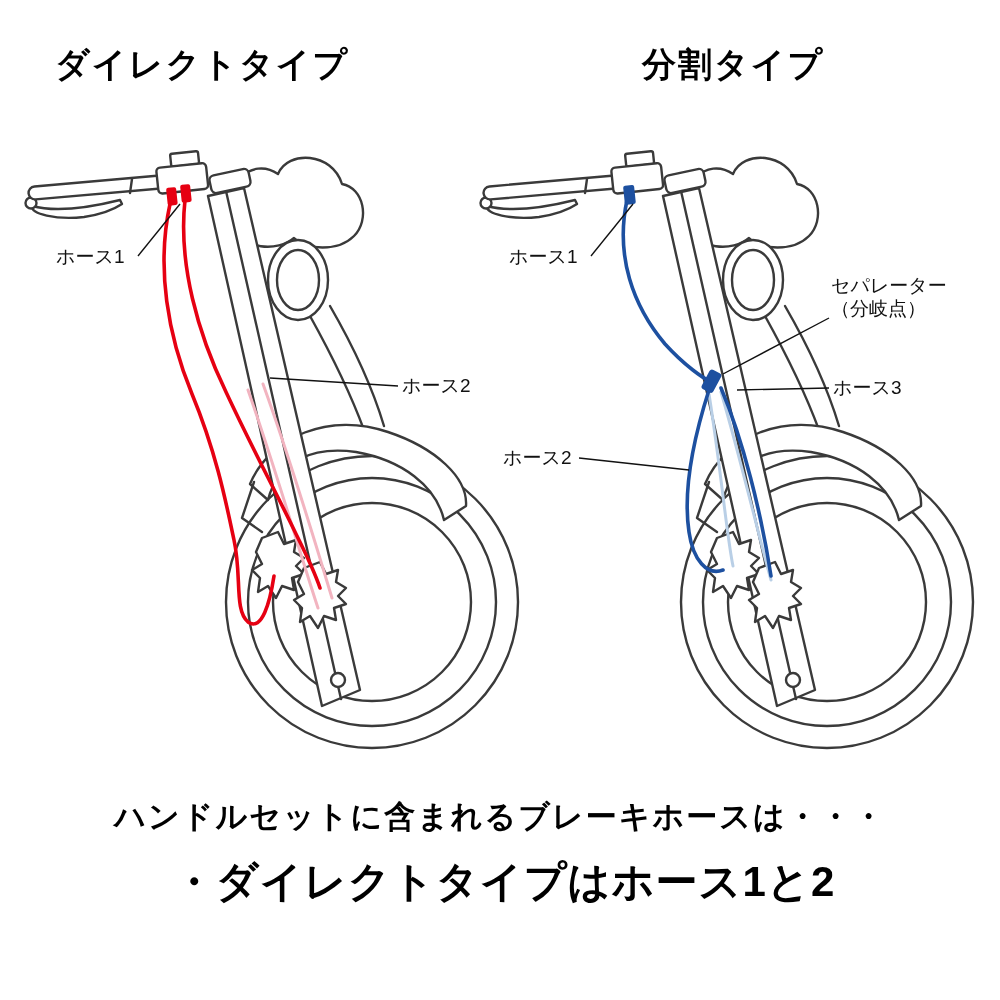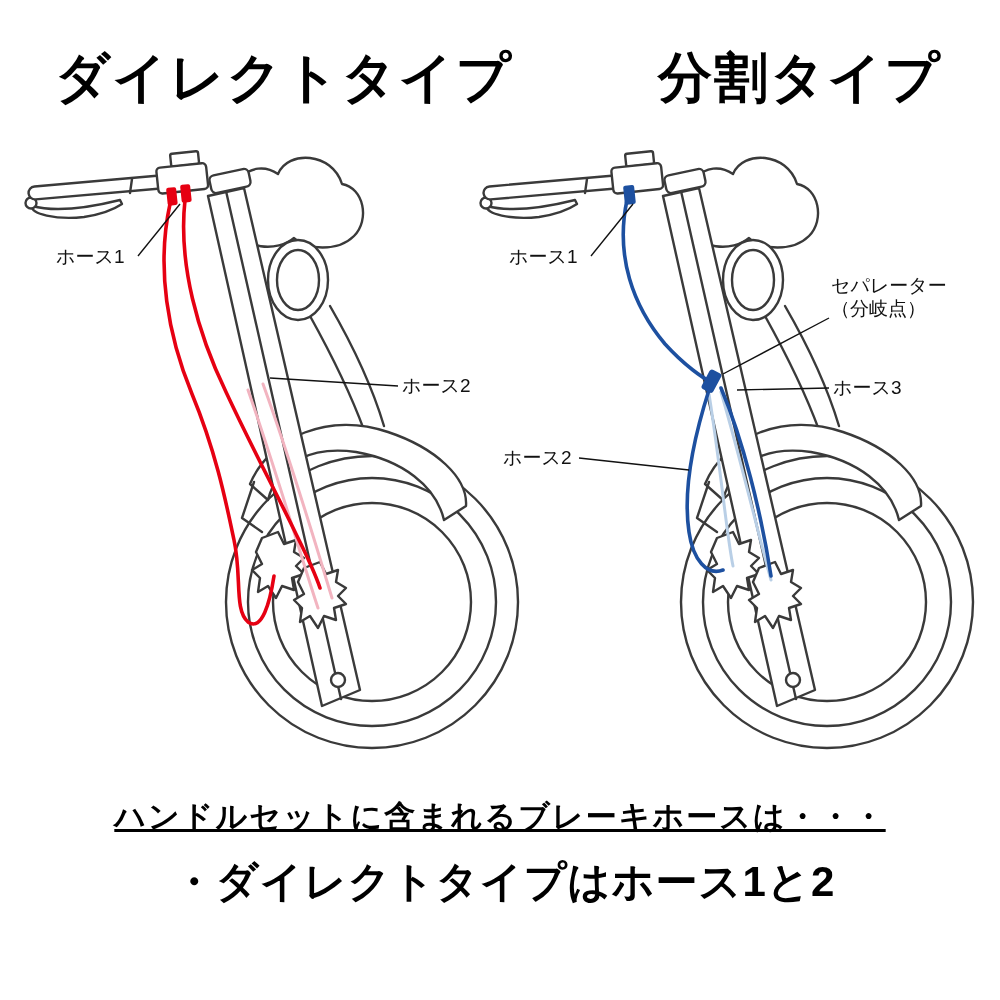--- a/index.html
+++ b/index.html
@@ -1,26 +1,26 @@
 <!DOCTYPE html>
 <html><head>
 <meta charset="utf-8">
 <style>
   html,body{margin:0;padding:0;background:#fff;width:1000px;height:1000px;overflow:hidden;
     font-family:"Liberation Sans","DejaVu Sans",sans-serif;color:#000;}
   .stage{position:relative;width:1000px;height:1000px;background:#fff;}
-  .title{position:absolute;top:42px;font-size:54px;font-weight:900;letter-spacing:2px;white-space:nowrap;}
+  .title{position:absolute;top:42px;font-size:34px;font-weight:900;letter-spacing:2px;white-space:nowrap;}
   .title-left{left:55px;}
-  .title-right{left:658px;}
+  .title-right{left:642px;}
   .diagram{position:absolute;top:140px;width:500px;height:660px;}
   .diagram-left{left:20px;}
   .diagram-right{left:475px;}
   svg text.lbl{font-family:"Liberation Sans","DejaVu Sans",sans-serif;font-size:19px;font-weight:500;fill:#111;}
   .footer-intro{position:absolute;top:796px;left:0;width:1000px;text-align:center;
-    font-size:31px;font-weight:900;letter-spacing:2px;white-space:nowrap;text-decoration:underline;}
+    font-size:31px;font-weight:900;letter-spacing:2px;white-space:nowrap;}
   .footer-bullets{position:absolute;top:852px;left:4px;width:1000px;display:flex;flex-direction:column;align-items:center;}
   .footer-bullets .inner{width:fit-content;text-align:left;}
   .bullet-line{font-size:42px;font-weight:900;letter-spacing:1px;line-height:1.45;white-space:nowrap;}
   .hidden-defs{position:absolute;width:0;height:0;overflow:hidden;}
 </style>
 </head>
 <body>
 
 <div class="stage">
 

